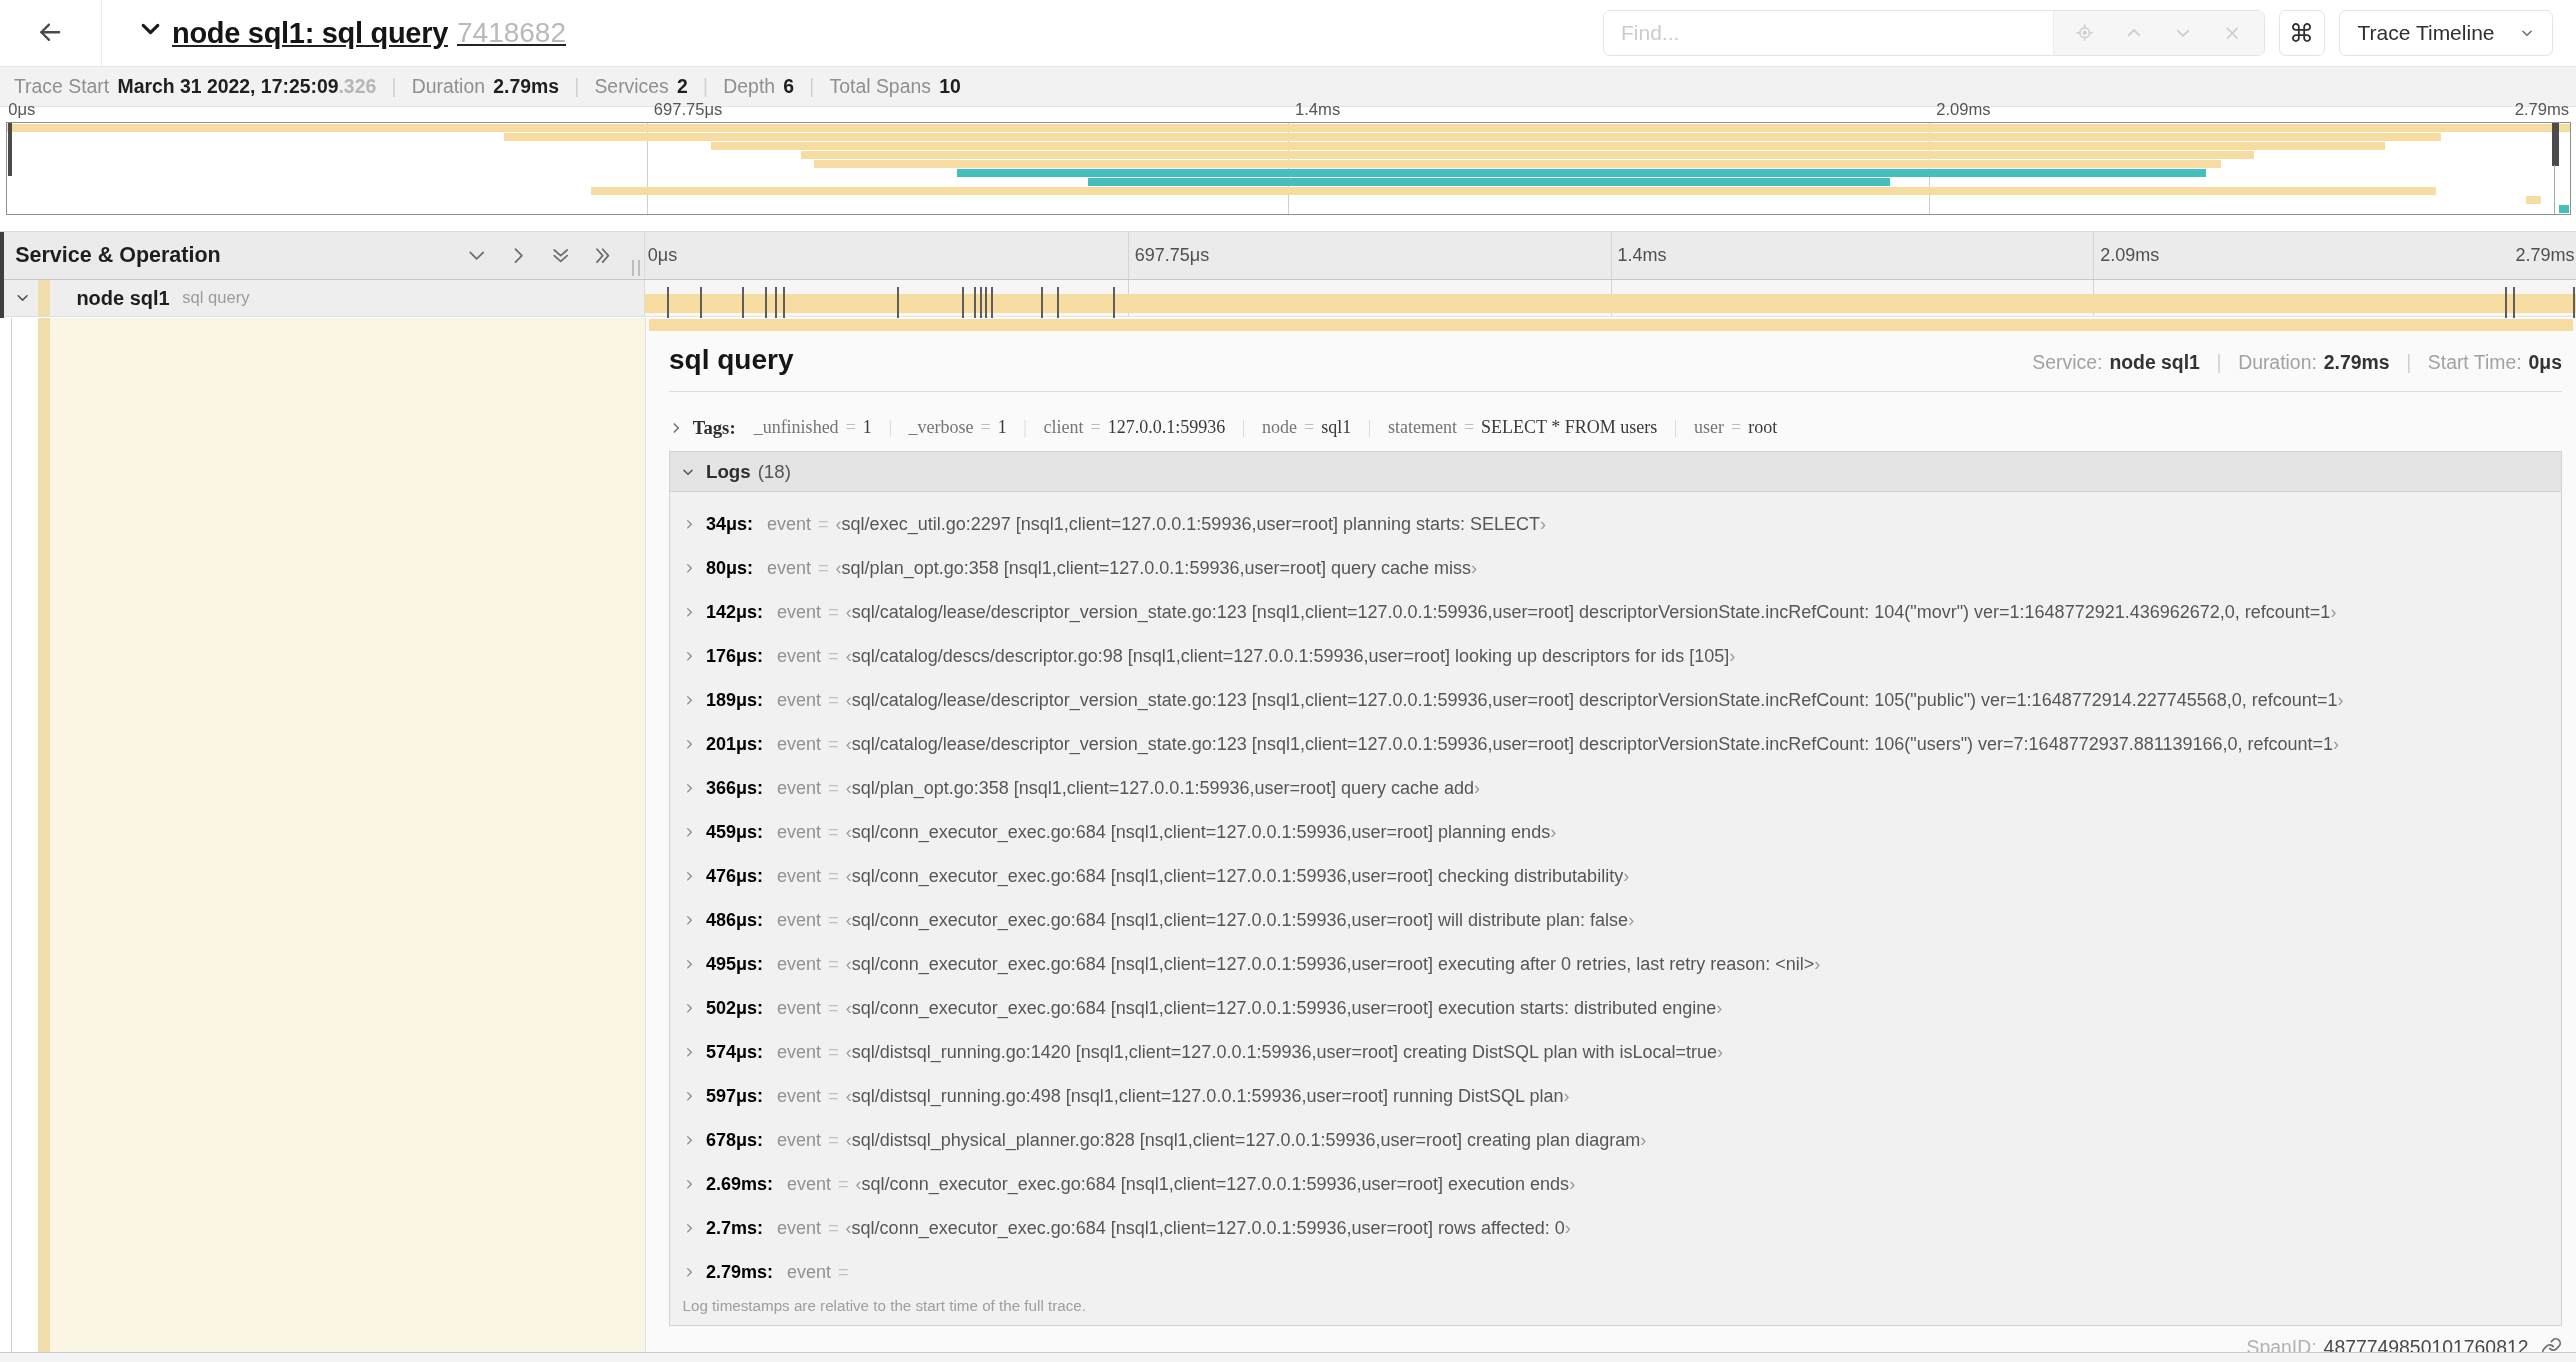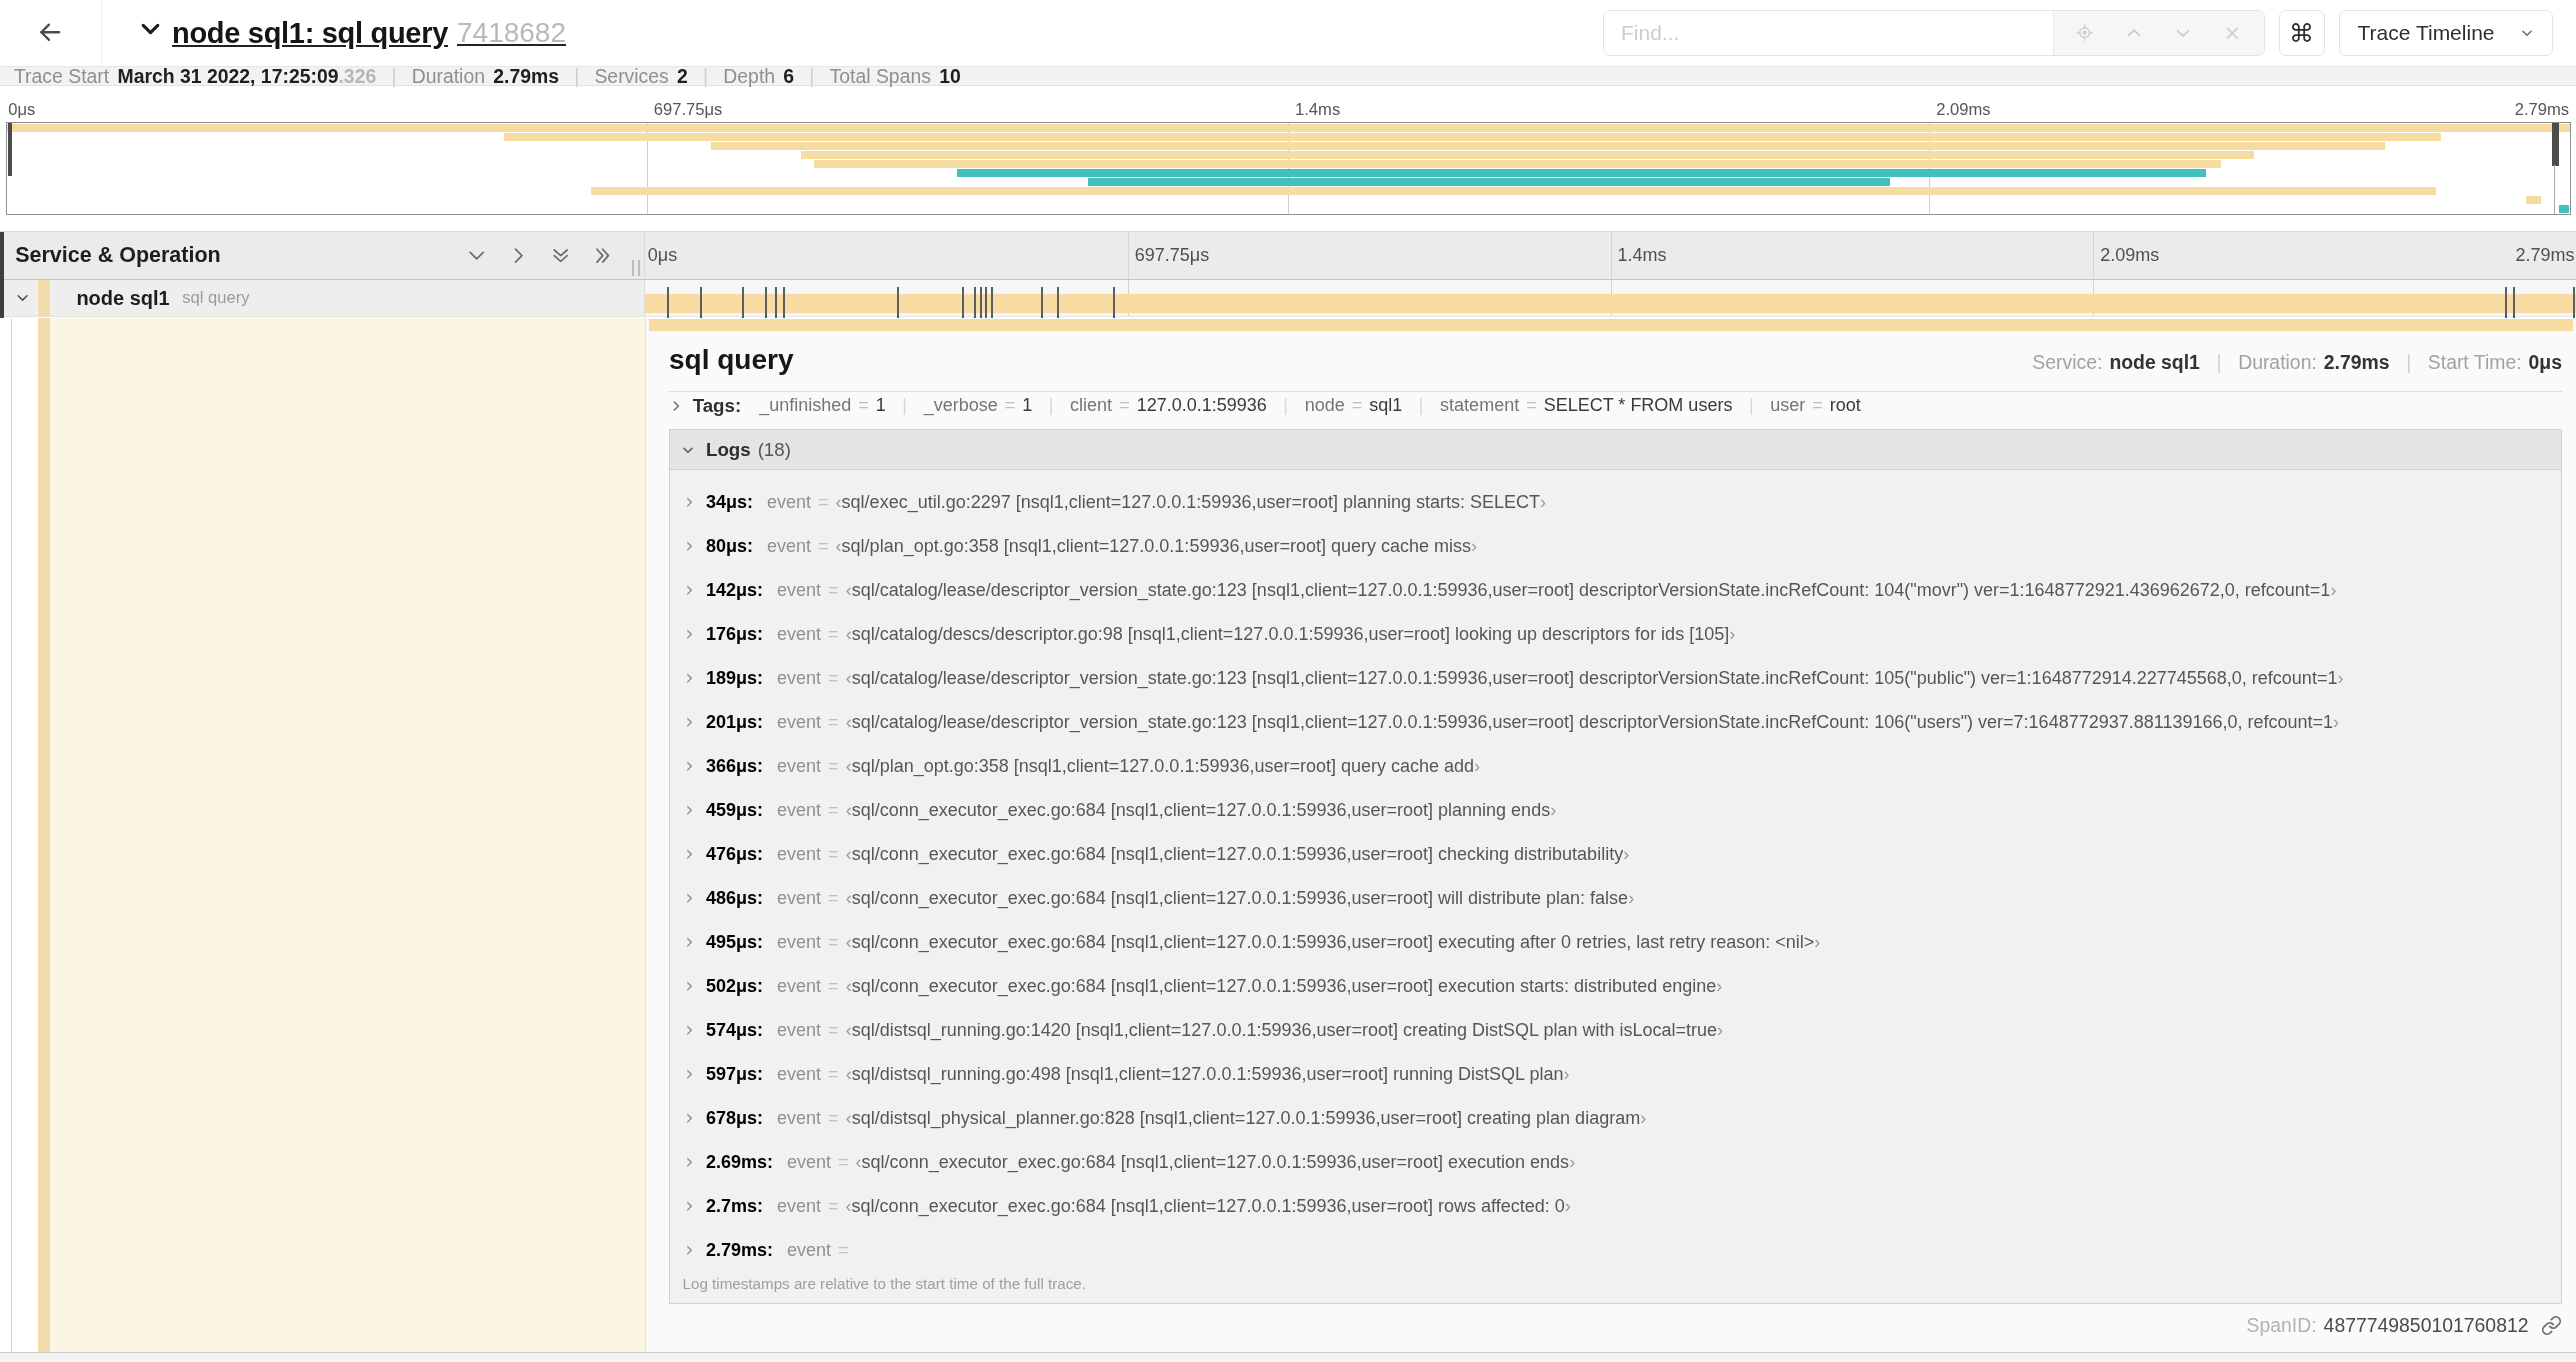--- a/index.html
+++ b/index.html
@@ -15,21 +15,21 @@
   .topbar-right{margin-left:auto;display:flex;align-items:center;margin-right:23.5px;gap:14px;}
   .find-group{display:flex;align-items:stretch;height:44px;border:1.4px solid #e3e3e3;border-radius:7px;overflow:hidden;background:#fff;}
   .find-input{width:415px;border:0;outline:none;font-size:21px;padding:0 16.6px;color:#444;background:#fff;font-family:inherit;}
   .find-input::placeholder{color:#cccccc;}
   .find-tools{display:flex;align-items:center;gap:28px;padding:0 21px;background:#f6f6f6;border-left:1.4px solid #ececec;}
   .tool-ic{width:21px;height:21px;display:flex;align-items:center;justify-content:center;color:#cfcfcf;}
   .sq-btn{height:46px;min-width:46px;border:1.4px solid #e3e3e3;border-radius:7px;background:#fff;display:flex;align-items:center;justify-content:center;font-size:25px;color:#2f2f2f;cursor:pointer;font-family:inherit;}
   .view-btn{height:46px;border:1.4px solid #e3e3e3;border-radius:7px;background:#fff;display:flex;align-items:center;justify-content:center;font-size:21px;color:#2f2f2f;padding:0 18px;gap:25px;cursor:pointer;font-family:inherit;}
 
   
-  .summary-bar{position:absolute;left:0;top:66px;width:100%;height:20px;background:#f2f2f2;border-top:0.7px solid #e6e6e6;border-bottom:0.7px solid #e2e2e2;display:flex;align-items:center;padding-left:14px;box-sizing:border-box;font-size:19.4px;}
+  .summary-bar{position:absolute;left:0;top:66px;width:100%;height:41px;background:#f2f2f2;border-top:0.7px solid #e6e6e6;border-bottom:0.7px solid #e2e2e2;display:flex;align-items:center;padding-left:14px;box-sizing:border-box;font-size:19.4px;}
   .sum-label{color:#8f8f8f;margin-right:8.3px;}
   .sum-value{color:#1f1f1f;font-weight:700;}
   .sum-suffix{color:#b6b6b6;font-weight:700;}
   .sum-div{color:#cfcfcf;margin:0 15.2px;font-weight:400;}
 
   
   .mini-labels{position:absolute;left:5.5px;right:5.5px;top:100px;height:22px;font-size:16.6px;color:#565656;}
   .tick-label{position:absolute;top:0;white-space:nowrap;}
   .tl-p0{left:2.8px;}
   .tl-p25{left:25%;padding-left:7px;}
@@ -75,21 +75,21 @@
   .dr-cream{position:absolute;left:50px;right:0;top:0;bottom:0;background:#fbf5e4;}
   .dr-right{position:absolute;left:645px;right:0;top:0;bottom:0;background:#fafafa;border-left:0.7px solid #e3e3e3;box-sizing:border-box;}
   .detail-bar{position:absolute;left:2.8px;right:2.8px;top:1.4px;height:11.8px;background:#f7dca2;}
   .detail-content{position:absolute;left:23px;right:14px;top:14.5px;bottom:0;}
   .detail-head{display:flex;align-items:baseline;margin-top:11px;height:39px;}
   .detail-title{font-size:28px;font-weight:700;color:#161616;margin:0;}
   .detail-meta{margin-left:auto;font-size:19.4px;color:#a2a2a2;display:flex;align-items:baseline;}
   .meta-val{color:#333;font-weight:700;margin-left:7px;}
   .meta-div{color:#d0d0d0;margin:0 16.6px;}
   .divider{height:0.7px;background:#dcdcdc;margin-top:8.3px;}
-  .tags-row{margin-top:2px;height:25px;display:flex;align-items:center;font-size:18px;cursor:pointer;}
+  .tags-row{margin-top:24px;height:25px;display:flex;align-items:center;font-size:18px;cursor:pointer;font-family:Liberation Serif, serif;}
   .tags-chev{color:#6f6f6f;margin-right:9.7px;display:flex;}
   .tags-label{font-weight:700;color:#2e2e2e;margin-right:18px;font-size:18.7px;}
   .tag-key{color:#757575;}
   .tag-eq{color:#bdbdbd;margin:0 7px;}
   .tag-val{color:#3a3a3a;}
   .tag-div{color:#d8d8d8;margin:0 16.6px;}
 
   .logs-box{margin-top:11px;border:0.7px solid #d2d2d2;background:#f1f1f1;}
   .logs-header{height:39px;background:#e4e4e4;border-bottom:0.7px solid #d2d2d2;display:flex;align-items:center;padding-left:11px;font-size:18.7px;cursor:pointer;}
   .logs-chev{color:#555;margin-right:11px;display:flex;}

